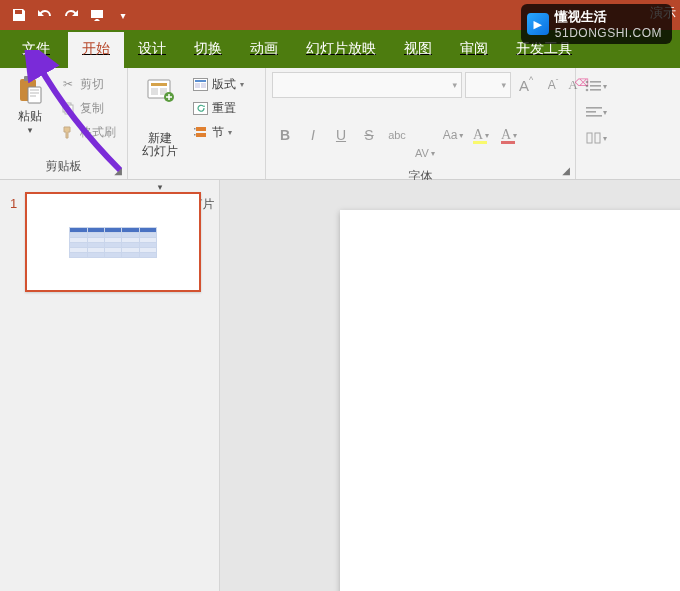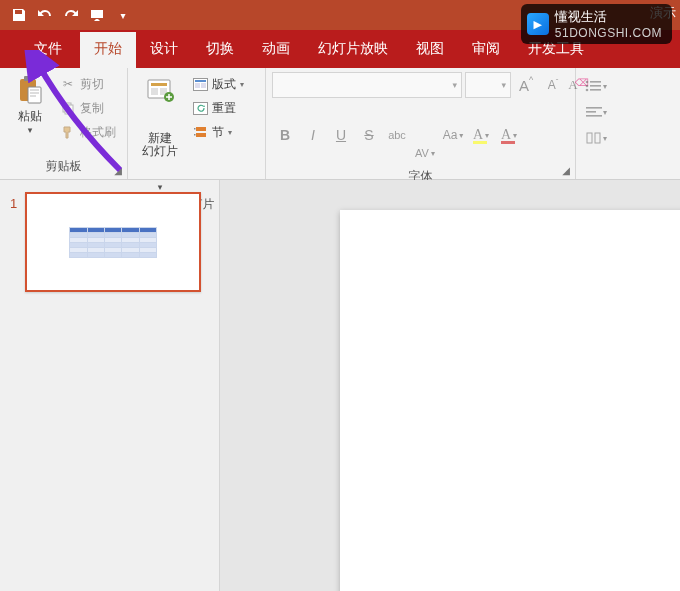--- a/index.html
+++ b/index.html
@@ -39,25 +39,26 @@
       top: 4px;
       display: flex;
       align-items: flex-start;
       gap: 6px;
       color: #fff;
       font-size: 13px;
     }
     
     
     .tabrow {
-      background: #b91c1c;
+      background: #4d7c0f;
       height: 38px;
       display: flex;
       align-items: flex-end;
-      padding: 0 16px;
+      padding: 0 4px;
+      text-decoration: underline;
     }
     .tab {
       padding: 8px 14px 10px;
       color: #fff;
       font-size: 14px;
       cursor: pointer;
       position: relative;
     }
     .tab.active {
       background: #f3f3f3;
@@ -577,21 +578,21 @@
   <div class="editor">
     <div class="slide">
       
     </div>
   </div>
 </div>
 
 <div class="watermark">
   <div class="play">▶</div>
   <div>
-    <span style="font-weight:400;margin-top:40px;">懂视生活</span>
+    <span style="font-weight:700;margin-top:40px;">懂视生活</span>
     <span class="sub">51DONGSHI.COM</span>
   </div>
 </div>
 
 <svg class="arrow-svg" viewBox="0 0 150 140">
   <defs>
     <marker id="ah" markerWidth="10" markerHeight="10" refX="2" refY="3" orient="auto">
       <path d="M0,0 L0,6 L7,3 z" fill="#7a2bd8"></path>
     </marker>
   </defs>

